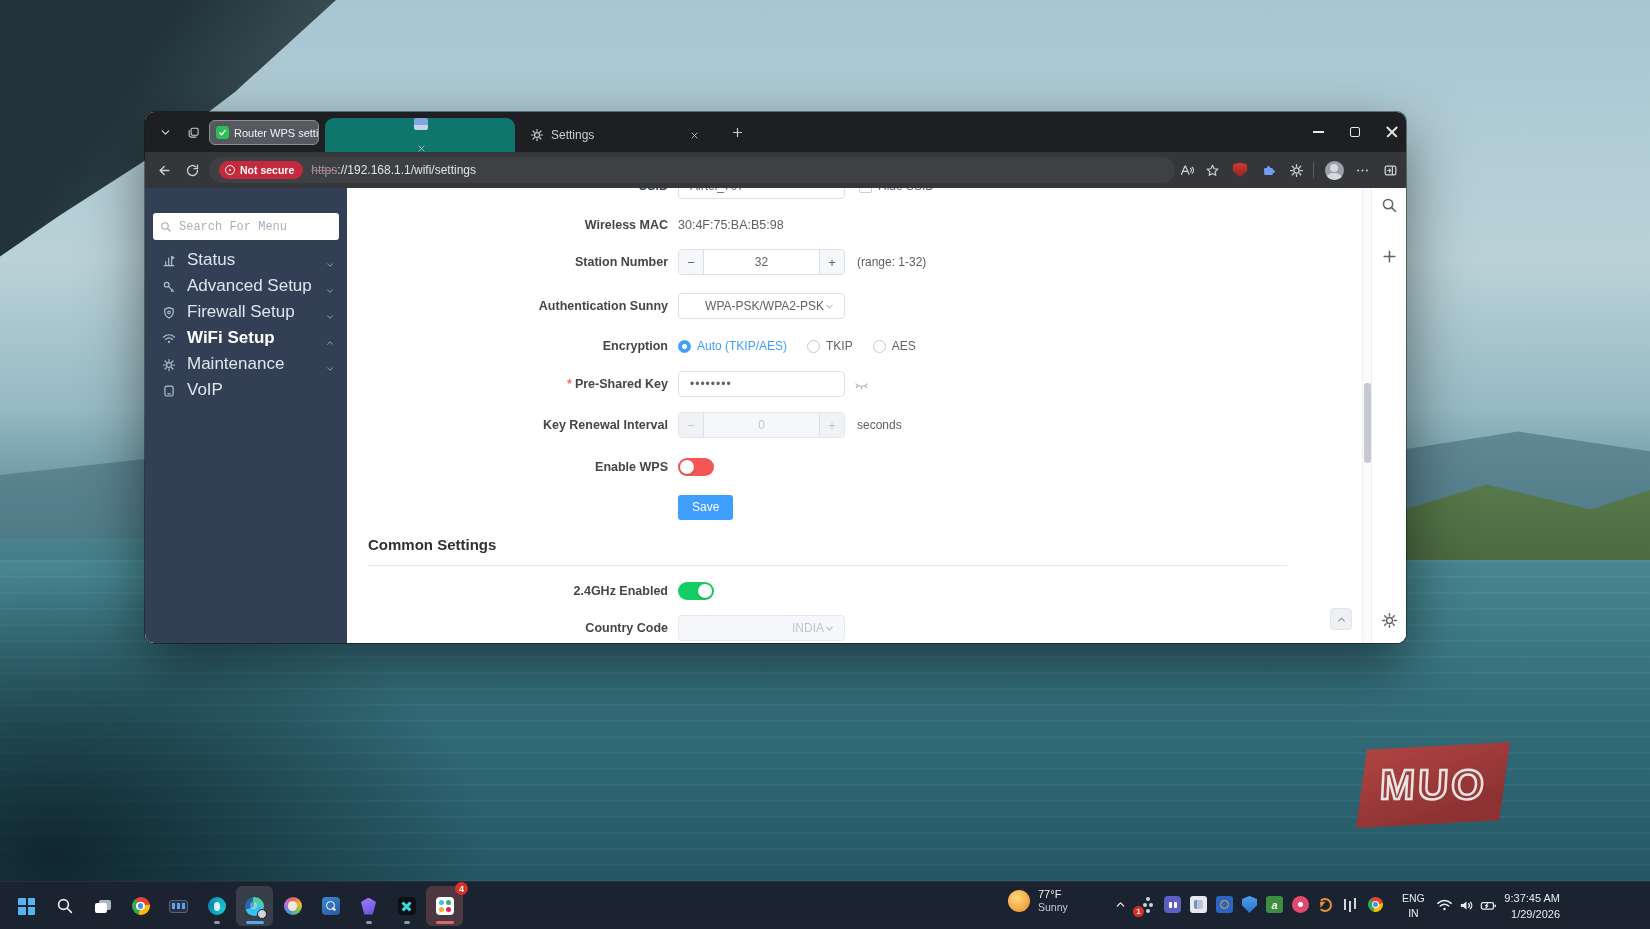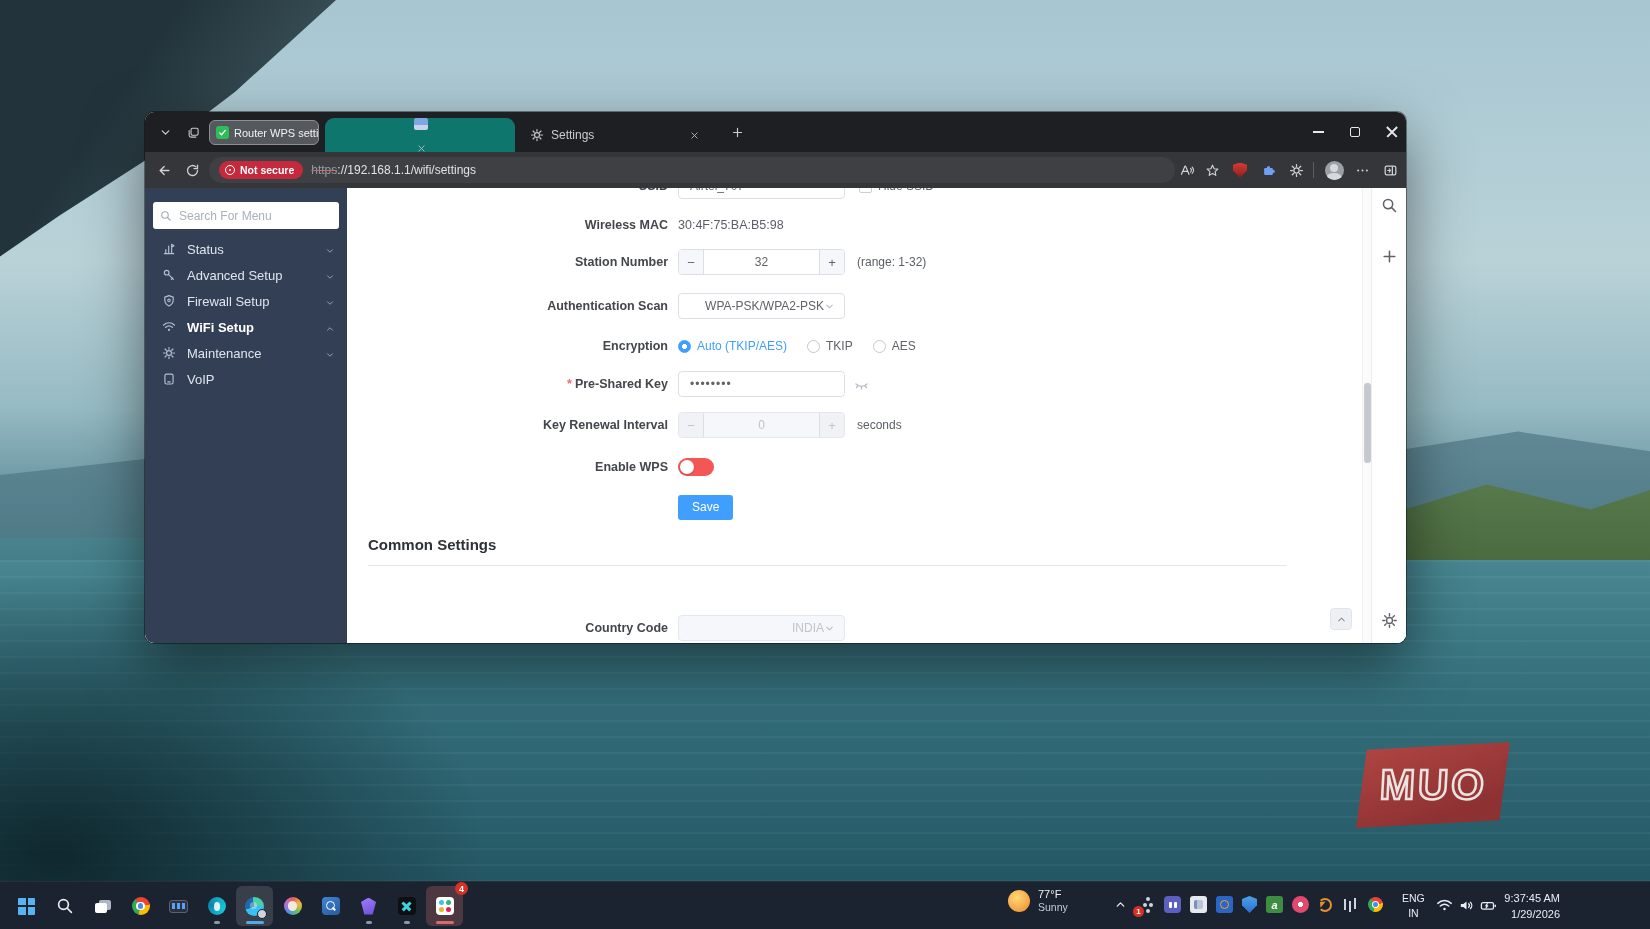--- a/index.html
+++ b/index.html
@@ -78,25 +78,25 @@
   .puzzle{color:#6f9ef2;}
   .avatar{width:19px;height:19px;border-radius:50%;background:#9aa0a6;overflow:hidden;position:relative;}
   .avatar::before{content:'';position:absolute;left:5.5px;top:3px;width:8px;height:8px;border-radius:50%;background:#d7dadd;}
   .avatar::after{content:'';position:absolute;left:1.5px;top:12px;width:16px;height:10px;border-radius:50%;background:#d7dadd;}
   .vdiv{position:absolute;top:10px;width:1px;height:16px;background:#5a5d61;}
 
   
   .page{position:absolute;left:0;top:76px;width:100%;height:455px;background:#fff;}
 
   .sidebar{position:absolute;left:0;top:0;width:202px;height:100%;background:#333f54;overflow:hidden;}
-  .s-search{margin:14px 8px 7px;height:27px;background:#fff;border-radius:3px;display:flex;align-items:center;padding:0 7px;gap:5px;}
+  .s-search{margin:25px 8px 7px;height:27px;background:#fff;border-radius:3px;display:flex;align-items:center;padding:0 7px;gap:5px;font-family:Liberation Mono, monospace;}
   .s-search svg{width:12px;height:12px;color:#a4abb5;flex:none;}
   .s-search input{border:0;outline:0;width:100%;font-size:12px;color:#444;background:transparent;font-family:inherit;}
   .s-search input::placeholder{color:#a9b0ba;}
-  .m-item{height:26px;display:flex;align-items:center;gap:11px;padding:0 12px 0 17px;color:#dee5ee;font-size:13px;cursor:default;}
+  .m-item{height:26px;display:flex;align-items:center;gap:11px;padding:0 12px 0 17px;color:#dee5ee;font-size:17px;cursor:default;}
   .m-item .mi{width:14px;height:14px;color:#b4c0d0;flex:none;}
   .m-item .mi svg{width:14px;height:14px;}
   .m-item .lab{flex:1;white-space:nowrap;}
   .m-item .chev{width:10px;height:10px;color:#97a3b4;}
   .m-item .chev svg{width:10px;height:10px;}
   .submenu{background:#2a3446;padding:3px 0;}
   .sm-item{height:23px;line-height:23px;padding-left:34px;font-size:12.5px;color:#e2e8f0;white-space:nowrap;}
   .sm-item.active{color:#3d9df6;}
 
   .main{position:absolute;left:202px;top:0;width:1015px;height:100%;background:#fff;overflow:hidden;}
@@ -544,21 +544,21 @@
         <span class="lbl">Station Number</span>
         <div class="ctl stepper">
           <span class="st l">−</span>
           <span class="num">32</span>
           <span class="st r">+</span>
         </div>
         <span class="hint">(range: 1-32)</span>
       </div>
 
       <div class="row" style="top:105px;">
-        <span class="lbl">Authentication Scan</span>
+        <span class="lbl">Authentication Sunny</span>
         <div class="ctl select">
           <span class="cv">WPA-PSK/WPA2-PSK</span>
           <span class="caret"><svg>
                 <use href="#sy-chev-d"></use>
               </svg></span>
         </div>
       </div>
 
       <div class="row" style="top:145px;">
         <span class="lbl">Encryption</span>
@@ -607,20 +607,26 @@
 
       <div class="row" style="top:344px;">
         <span class="sec-title">Common Settings</span>
       </div>
 
       <div class="row" style="top:307px;">
         <span class="savebtn">Save</span>
       </div>
       <div class="hdiv" style="top:377px;"></div>
 
+      <div class="row" style="top:390px;">
+        <span class="lbl">2.4GHz Enabled</span>
+        <span class="toggle on">
+            <span class="knob"></span>
+          </span>
+      </div>
 
       <div class="row" style="top:427px;">
         <span class="lbl">Country Code</span>
         <div class="ctl select dis">
           <span class="cv">INDIA</span>
           <span class="caret"><svg>
                 <use href="#sy-chev-d"></use>
               </svg></span>
         </div>
       </div>

